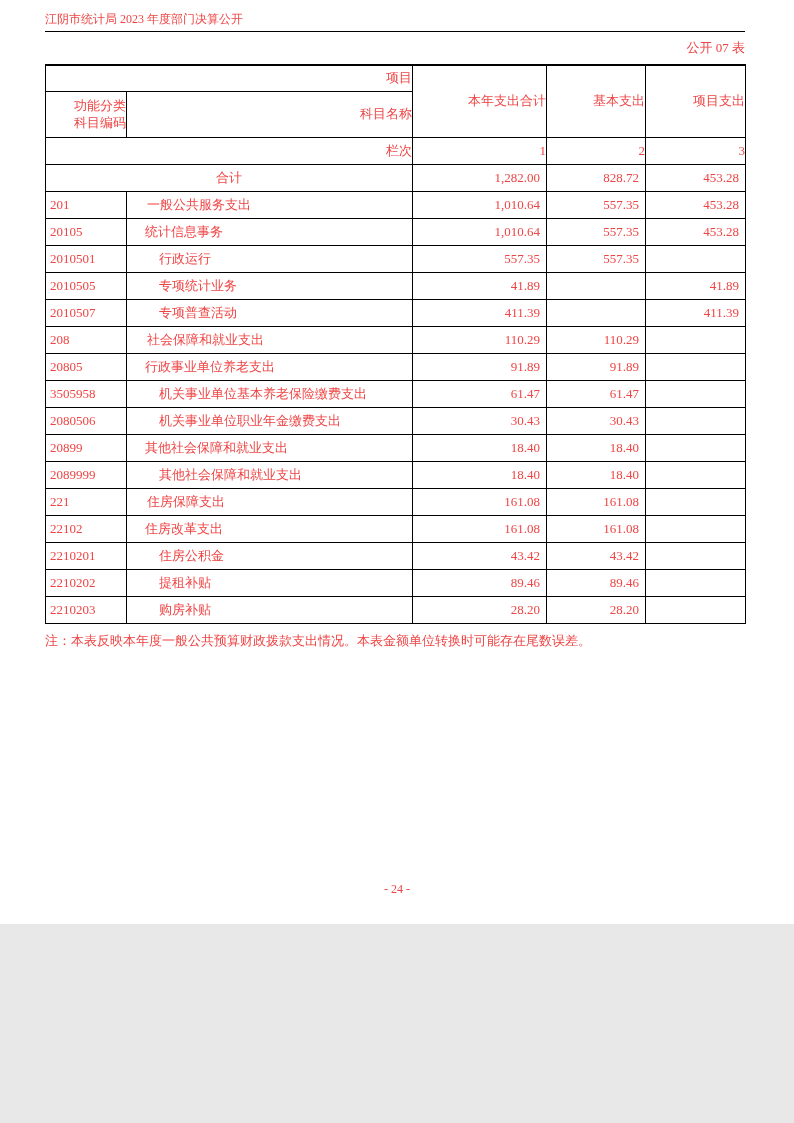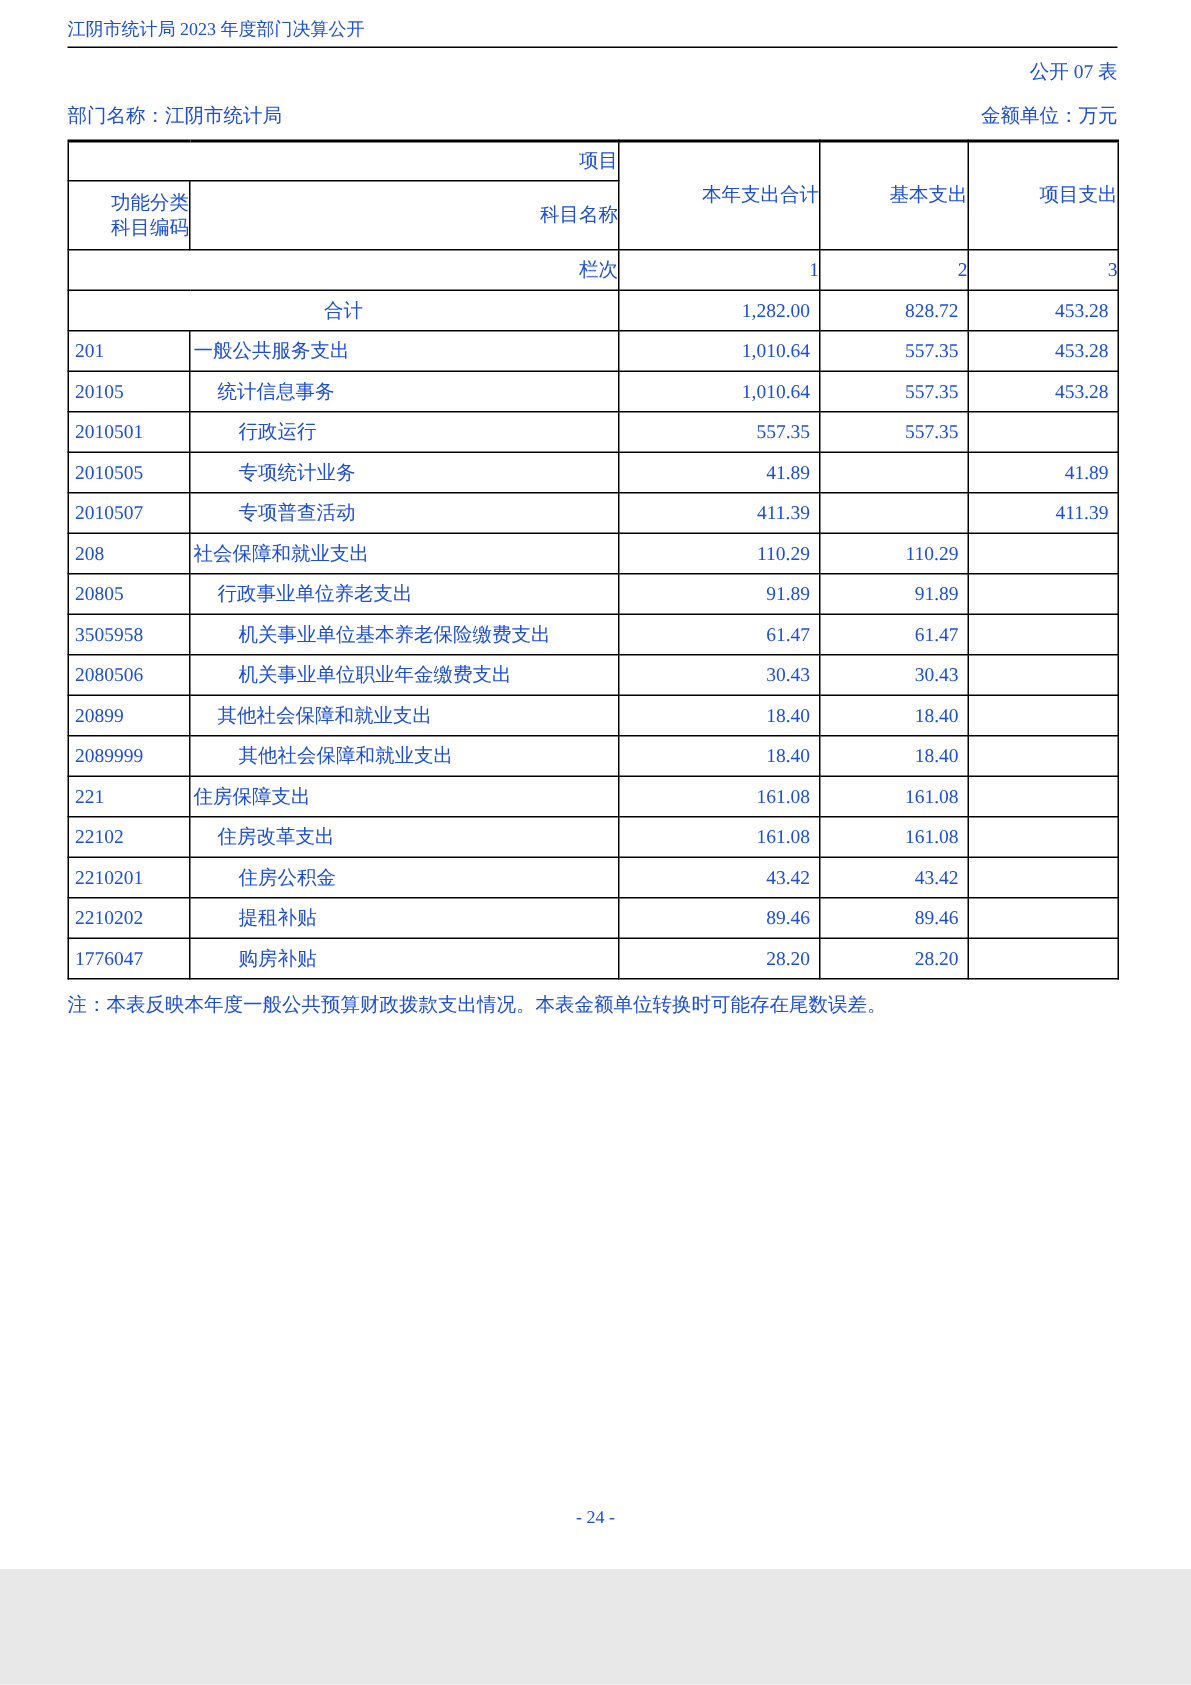--- a/index.html
+++ b/index.html
@@ -1,22 +1,22 @@
 <!DOCTYPE html>
 <html><head>
 <meta charset="utf-8">
 <style>
   * { margin: 0; padding: 0; box-sizing: border-box; }
   html, body { background: #e8e8e8; }
   .page {
-    width: 794px; height: 1046px;
+    width: 794px; height: 924px;
     margin: 0 auto;
     background: #ffffff;
     position: relative;
-    color: #1d4ed8;
+    color: #ef4444;
     font-family: "Liberation Serif", "DejaVu Serif", serif;
   }
   .content { padding: 0 49px 0 45px; }
   .doc-header {
     padding-top: 12px;
     padding-bottom: 4px;
     border-bottom: 1px solid #000;
     font-size: 12px;
     line-height: 15px;
   }
@@ -57,21 +57,21 @@
     font-weight: normal;
     text-align: right;
     vertical-align: middle;
   }
   tr.h-row1 th { height: 26px; }
   tr.h-row2 th { height: 46px; }
   tr.lanci th { height: 27px; }
   table.budget td { height: 27px; vertical-align: middle; }
   td.code { text-align: left; padding-left: 4px; }
   td.name { text-align: left; }
-  td.name.indent-0 { padding-left: 2px; }
+  td.name.indent-0 { padding-left: 20px; }
   td.name.indent-1 { padding-left: 18px; }
   td.name.indent-2 { padding-left: 32px; }
   td.center { text-align: center; }
   td.num { text-align: right; padding-right: 6px; }
   .code-header span { display: block; line-height: 17px; }
   .note {
     margin-top: 8px;
     font-size: 13px;
     line-height: 17px;
   }
@@ -88,24 +88,20 @@
 
 <div class="page">
   <div class="content">
     <div class="doc-header">
       <span>江阴市统计局 2023 年度部门决算公开</span>
     </div>
 
 
     <div class="table-label">公开 07 表</div>
 
-    <div class="meta-row">
-      <span>部门名称：江阴市统计局</span>
-      <span>金额单位：万元</span>
-    </div>
 
     <table class="budget">
       <colgroup>
         <col style="width:81px">
         <col style="width:286px">
         <col style="width:134px">
         <col style="width:99px">
         <col style="width:100px">
       </colgroup>
       <thead>
@@ -235,21 +231,21 @@
             <td class="num"></td>
           </tr>
           <tr>
             <td class="code">2210202</td>
             <td class="name indent-2">提租补贴</td>
             <td class="num">89.46</td>
             <td class="num">89.46</td>
             <td class="num"></td>
           </tr>
           <tr>
-            <td class="code">1776047</td>
+            <td class="code">2210203</td>
             <td class="name indent-2">购房补贴</td>
             <td class="num">28.20</td>
             <td class="num">28.20</td>
             <td class="num"></td>
           </tr>
         </tbody>
     </table>
 
     <p class="note">注：本表反映本年度一般公共预算财政拨款支出情况。本表金额单位转换时可能存在尾数误差。</p>
   </div>

